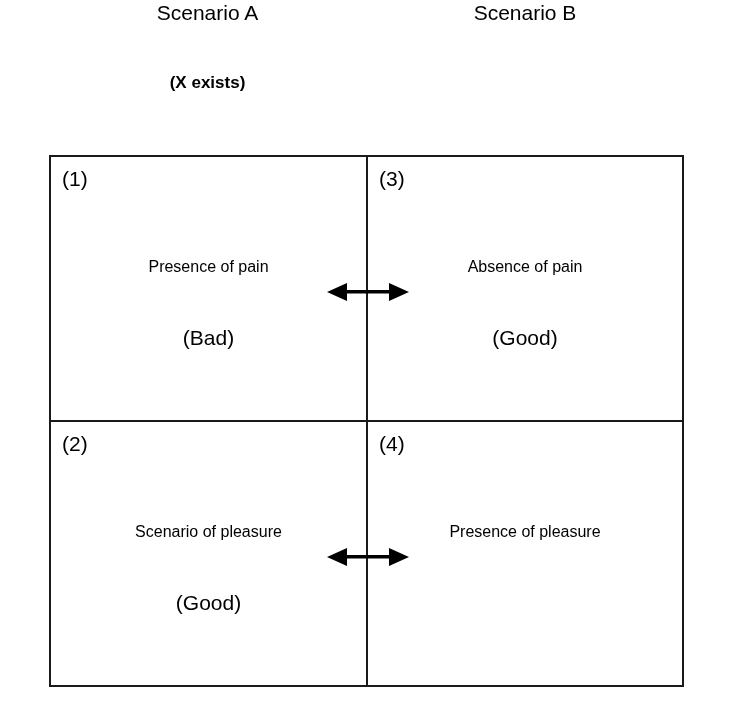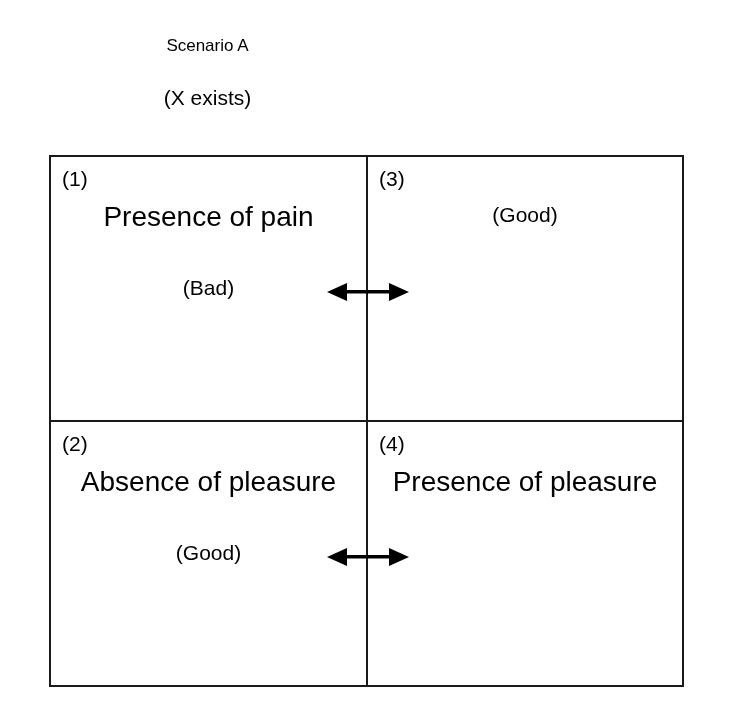--- a/index.html
+++ b/index.html
@@ -46,31 +46,31 @@
     left: 49px;
     width: 317px;
   }
 
   .col-header.col-b {
     left: 366px;
     width: 318px;
   }
 
   .header-title {
+    font-size: 21px;
+    line-height: 26px;
+    white-space: nowrap;
+  }
+
+  .header-sub {
     font-size: 17px;
     line-height: 26px;
-    margin-top: 33px;
-    white-space: nowrap;
-  }
-
-  .header-sub {
-    font-size: 21px;
-    line-height: 26px;
-    margin-top: 26px;
-    white-space: nowrap;
+    margin-top: 44px;
+    white-space: nowrap;
+    font-weight: bold;
   }
 
   
   #matrix {
     position: absolute;
     left: 49px;
     top: 155px;
     width: 635px;
     height: 532px;
     box-sizing: border-box;
@@ -122,23 +122,23 @@
     right: 0;
     top: 0;
     height: 263px;
     display: flex;
     flex-direction: column;
     align-items: center;
     justify-content: flex-start;
   }
 
   .cell-main {
-    font-size: 28px;
-    line-height: 26px;
-    margin-top: 47px;
+    font-size: 16px;
+    line-height: 26px;
+    margin-top: 97px;
     white-space: nowrap;
     text-align: center;
   }
 
   .cell-valence {
     font-size: 21px;
     line-height: 26px;
     margin-top: 45px;
     white-space: nowrap;
   }
@@ -167,48 +167,50 @@
 <div id="page">
 
   <div class="header-row">
 
     <div class="col-header col-a">
       <div class="header-title">Scenario A</div>
       <div class="header-sub">(X exists)</div>
     </div>
 
     <div class="col-header col-b">
+      <div class="header-title">Scenario B</div>
     </div>
 
   </div>
 
   <div id="matrix">
 
     <div class="divider-v"></div>
     <div class="divider-h"></div>
 
     <div class="cell q1">
       <div class="cell-index">(1)</div>
       <div class="cell-body">
         <div class="cell-main">Presence of pain</div>
         <div class="cell-valence">(Bad)</div>
       </div>
     </div>
 
     <div class="cell q3">
       <div class="cell-index">(3)</div>
       <div class="cell-body">
+        <div class="cell-main">Absence of pain</div>
         <div class="cell-valence">(Good)</div>
       </div>
     </div>
 
     <div class="cell q2">
       <div class="cell-index">(2)</div>
       <div class="cell-body">
-        <div class="cell-main">Absence of pleasure</div>
+        <div class="cell-main">Scenario of pleasure</div>
         <div class="cell-valence">(Good)</div>
       </div>
     </div>
 
     <div class="cell q4">
       <div class="cell-index">(4)</div>
       <div class="cell-body">
         <div class="cell-main">Presence of pleasure</div>
       </div>
     </div>

